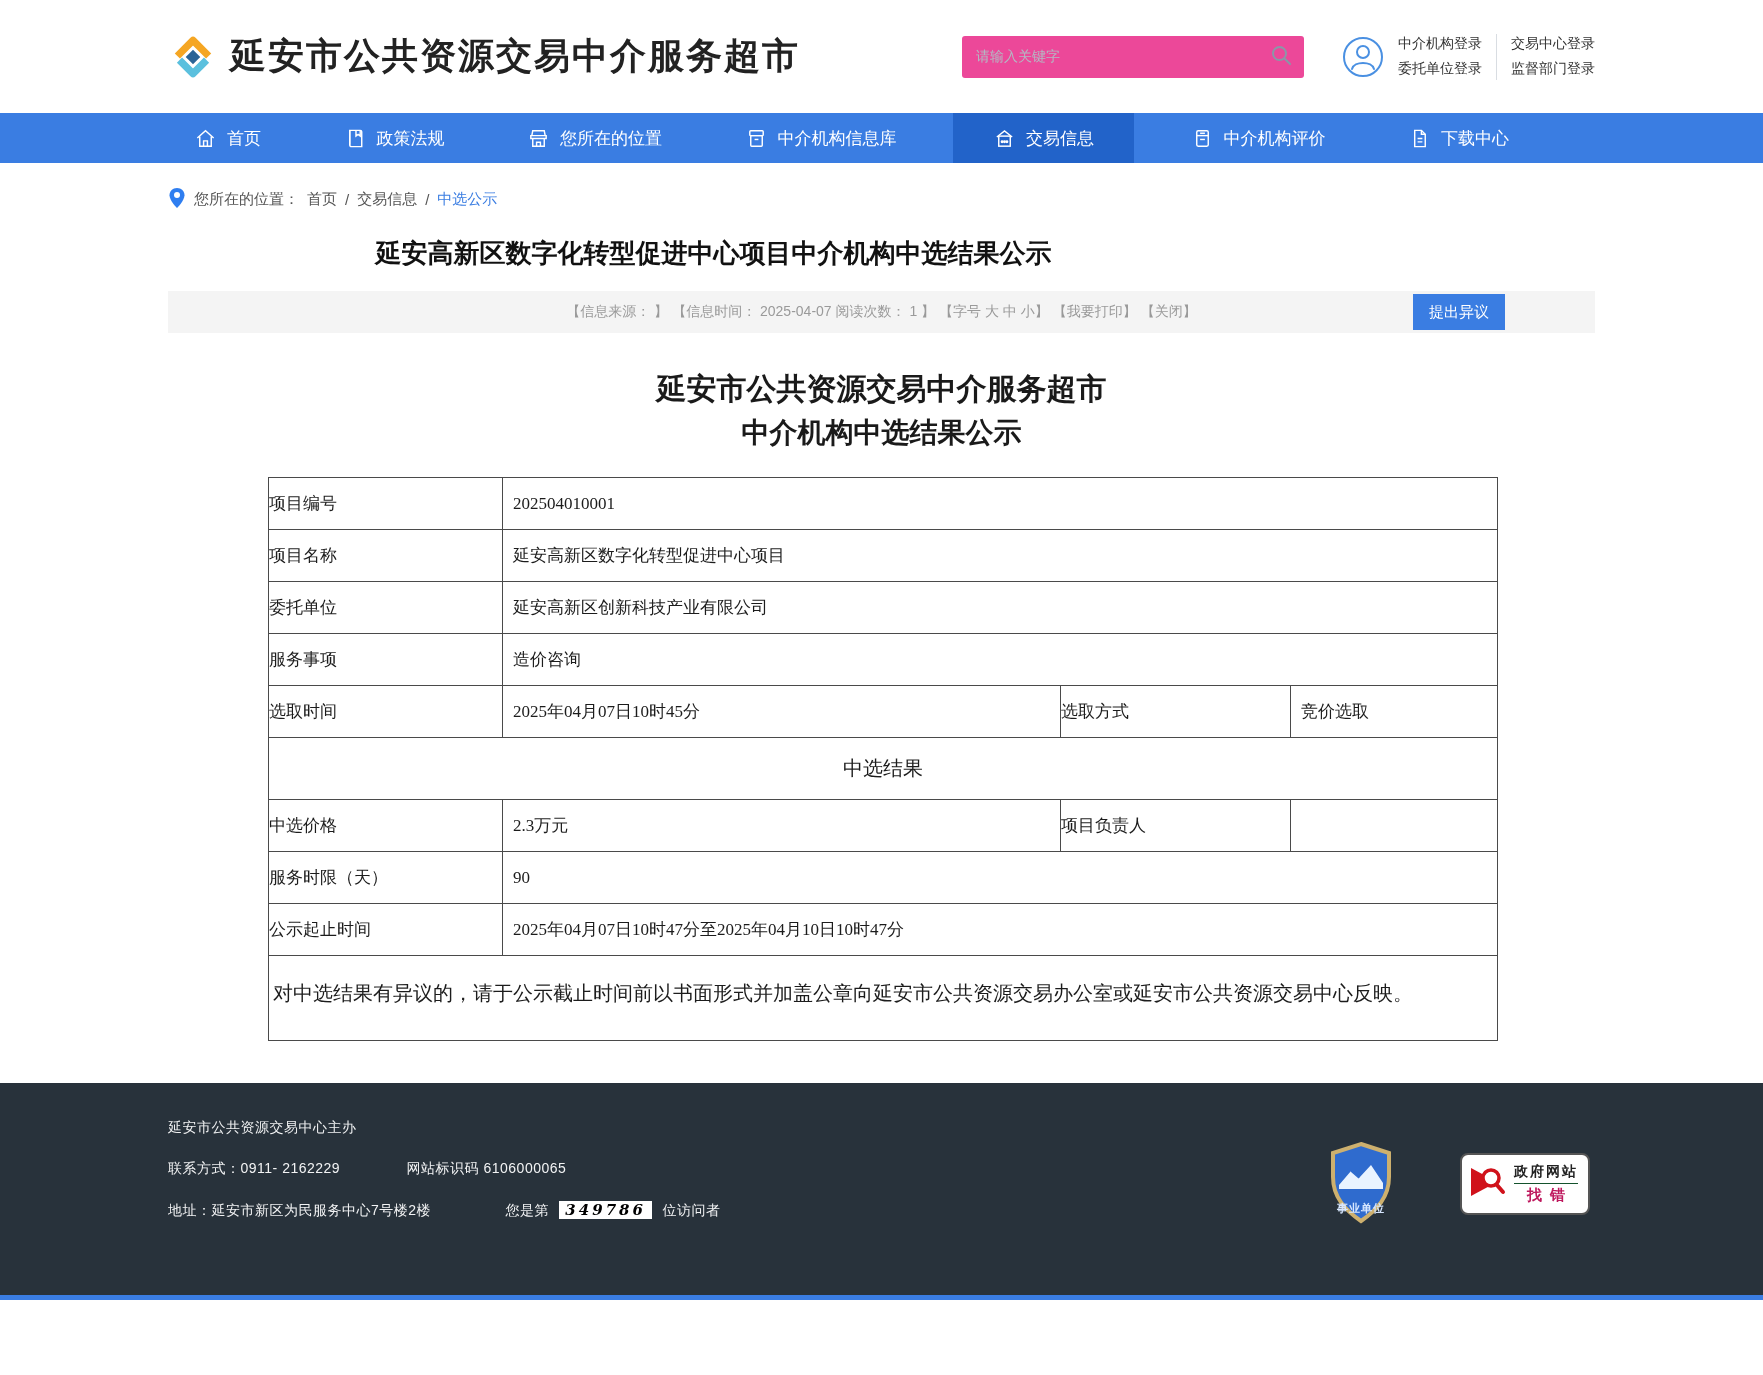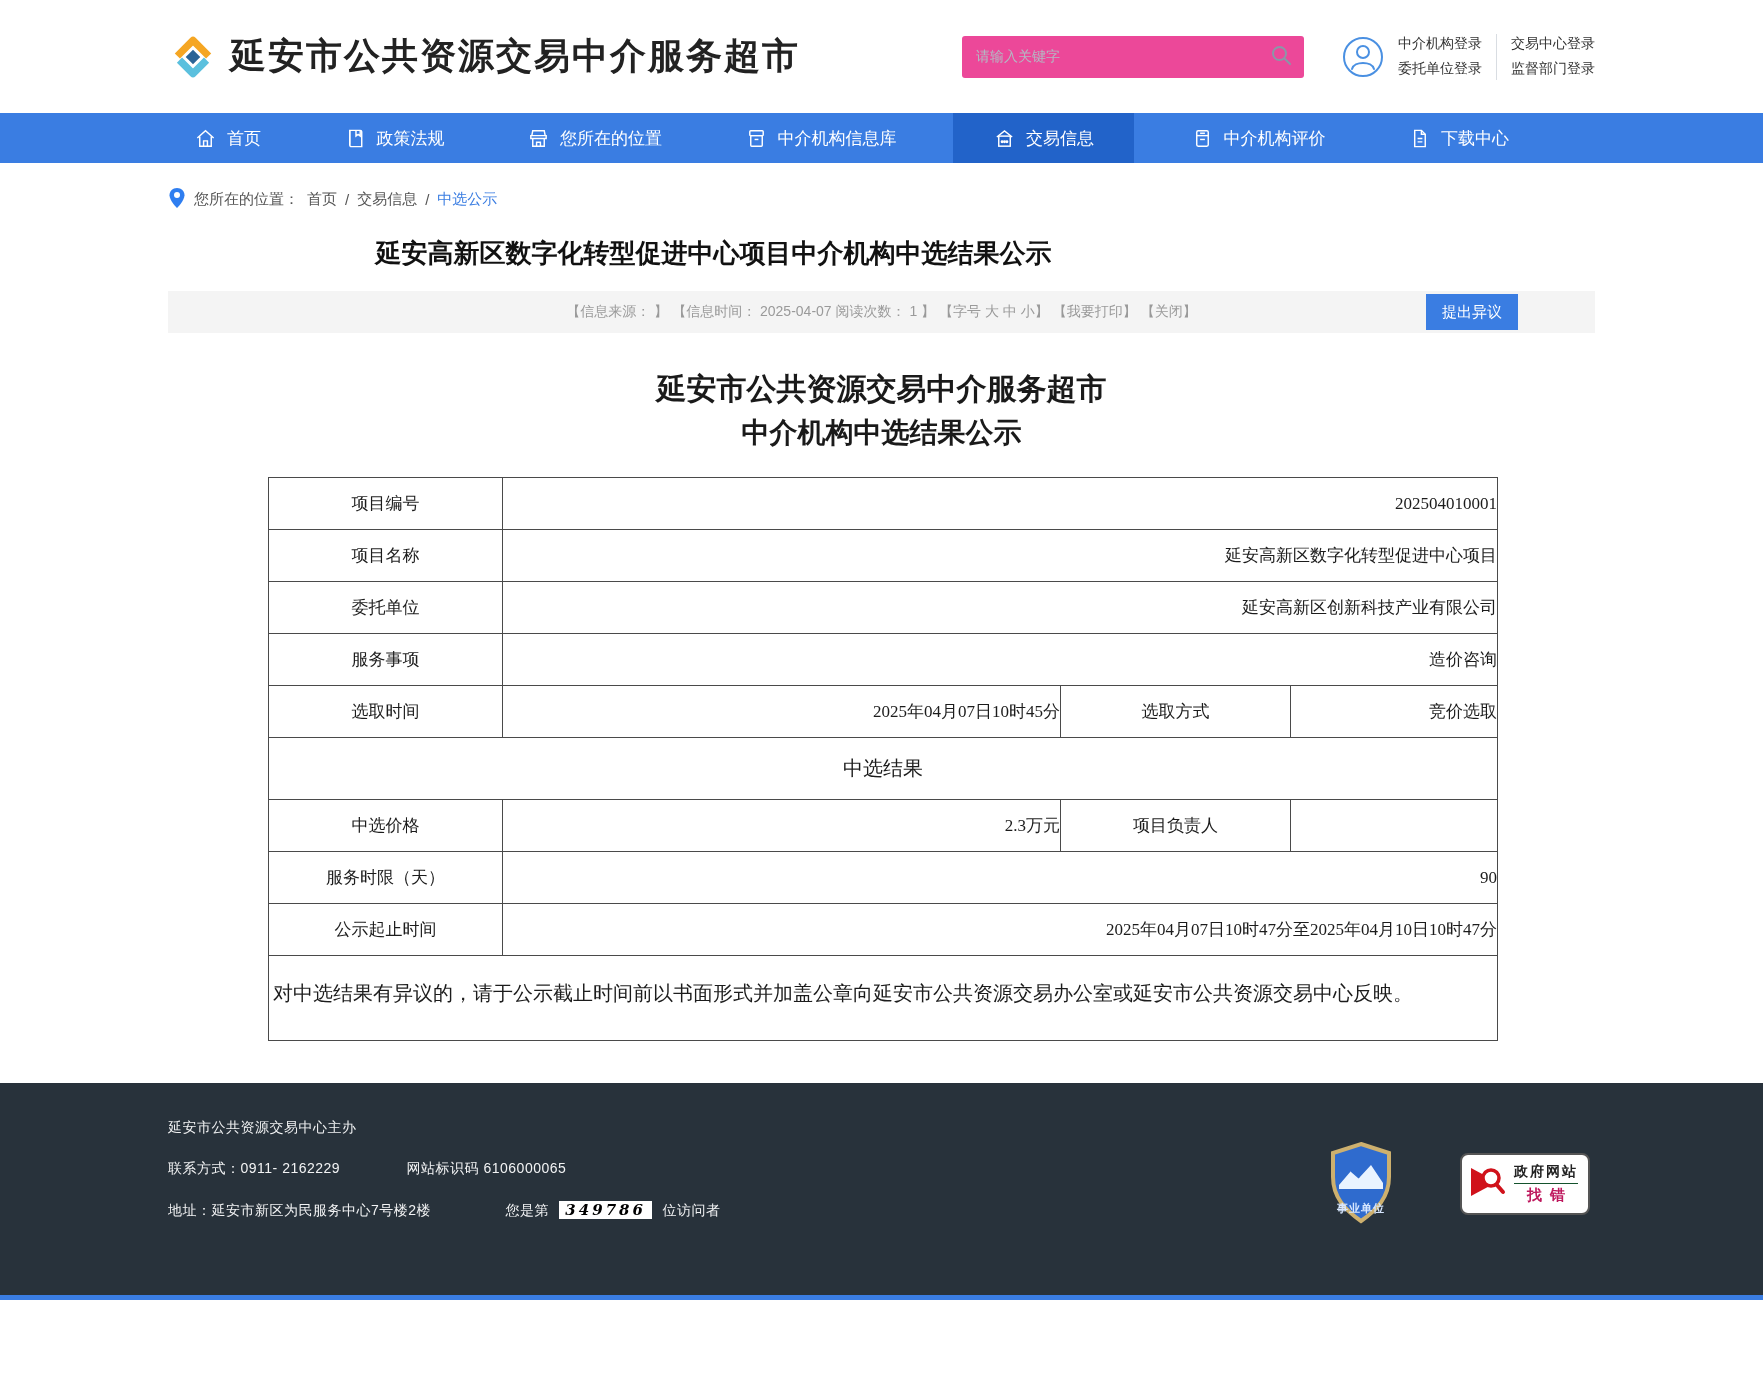--- a/index.html
+++ b/index.html
@@ -39,35 +39,35 @@
   .breadcrumb { display:flex; align-items:center; gap:8px; padding:24px 0 12px 0; font-size:15px; color:#555; }
   .breadcrumb a { color:#555; text-decoration:none; }
   .breadcrumb a.current { color:#3a7de2; }
   .crumb-sep { color:#555; }
 
   
   .page-title { text-align:center; font-size:26px; font-weight:bold; color:#111; margin:12px 0 20px 0; }
   .info-bar { height:42px; background:#f4f4f4; position:relative; display:flex; align-items:center;
               justify-content:center; gap:4px; font-size:14px; color:#9a9a9a; }
   .info-bar span { white-space:nowrap; }
-  .objection-btn { position:absolute; right:77px; top:3px; height:36px; padding:0 16px;
+  .objection-btn { position:absolute; right:90px; top:3px; height:36px; padding:0 16px;
                    background:#3a7de2; color:#fff; border:none; font-size:15px; cursor:pointer;
                    font-family:"Liberation Sans","DejaVu Sans",sans-serif; }
 
   .doc-title { text-align:center; margin-top:34px; font-weight:bold; color:#1a1a1a; }
   .doc-title-line1 { font-size:30px; line-height:44px; }
   .doc-title-line2 { font-size:28px; line-height:44px; }
 
   
   .result-table { border-collapse:collapse; table-layout:fixed; width:1229px;
                   margin:22px 0 0 100px; font-family:"Liberation Serif","DejaVu Serif",serif;
                   font-size:17px; color:#1c1c1c; }
   .result-table td { border:1px solid #4a4a4a; height:52px; vertical-align:middle; }
-  .result-table td.lbl { text-align:center; }
-  .result-table td.val { text-align:right; padding-left:0; }
+  .result-table td.lbl { text-align:left; }
+  .result-table td.val { text-align:left; padding-left:10px; }
   .result-table td.section { text-align:center; height:62px; font-size:20px; }
   .result-table td.note { font-size:20px; line-height:62px; padding:6px 6px 16px 4px; text-align:left; }
 
   
   .site-footer { background:#28323b; margin-top:42px; }
   .footer-inner { position:relative; padding:36px 0 26px 0; min-height:212px; }
   .footer-line { color:#f2f3f4; font-size:14px; margin-bottom:23px; letter-spacing:0.5px; }
   .footer-line .fsep60 { margin-left:62px; }
   .footer-line .fsep50 { margin-left:50px; }
   .footer-line .fsep70 { margin-left:70px; }

